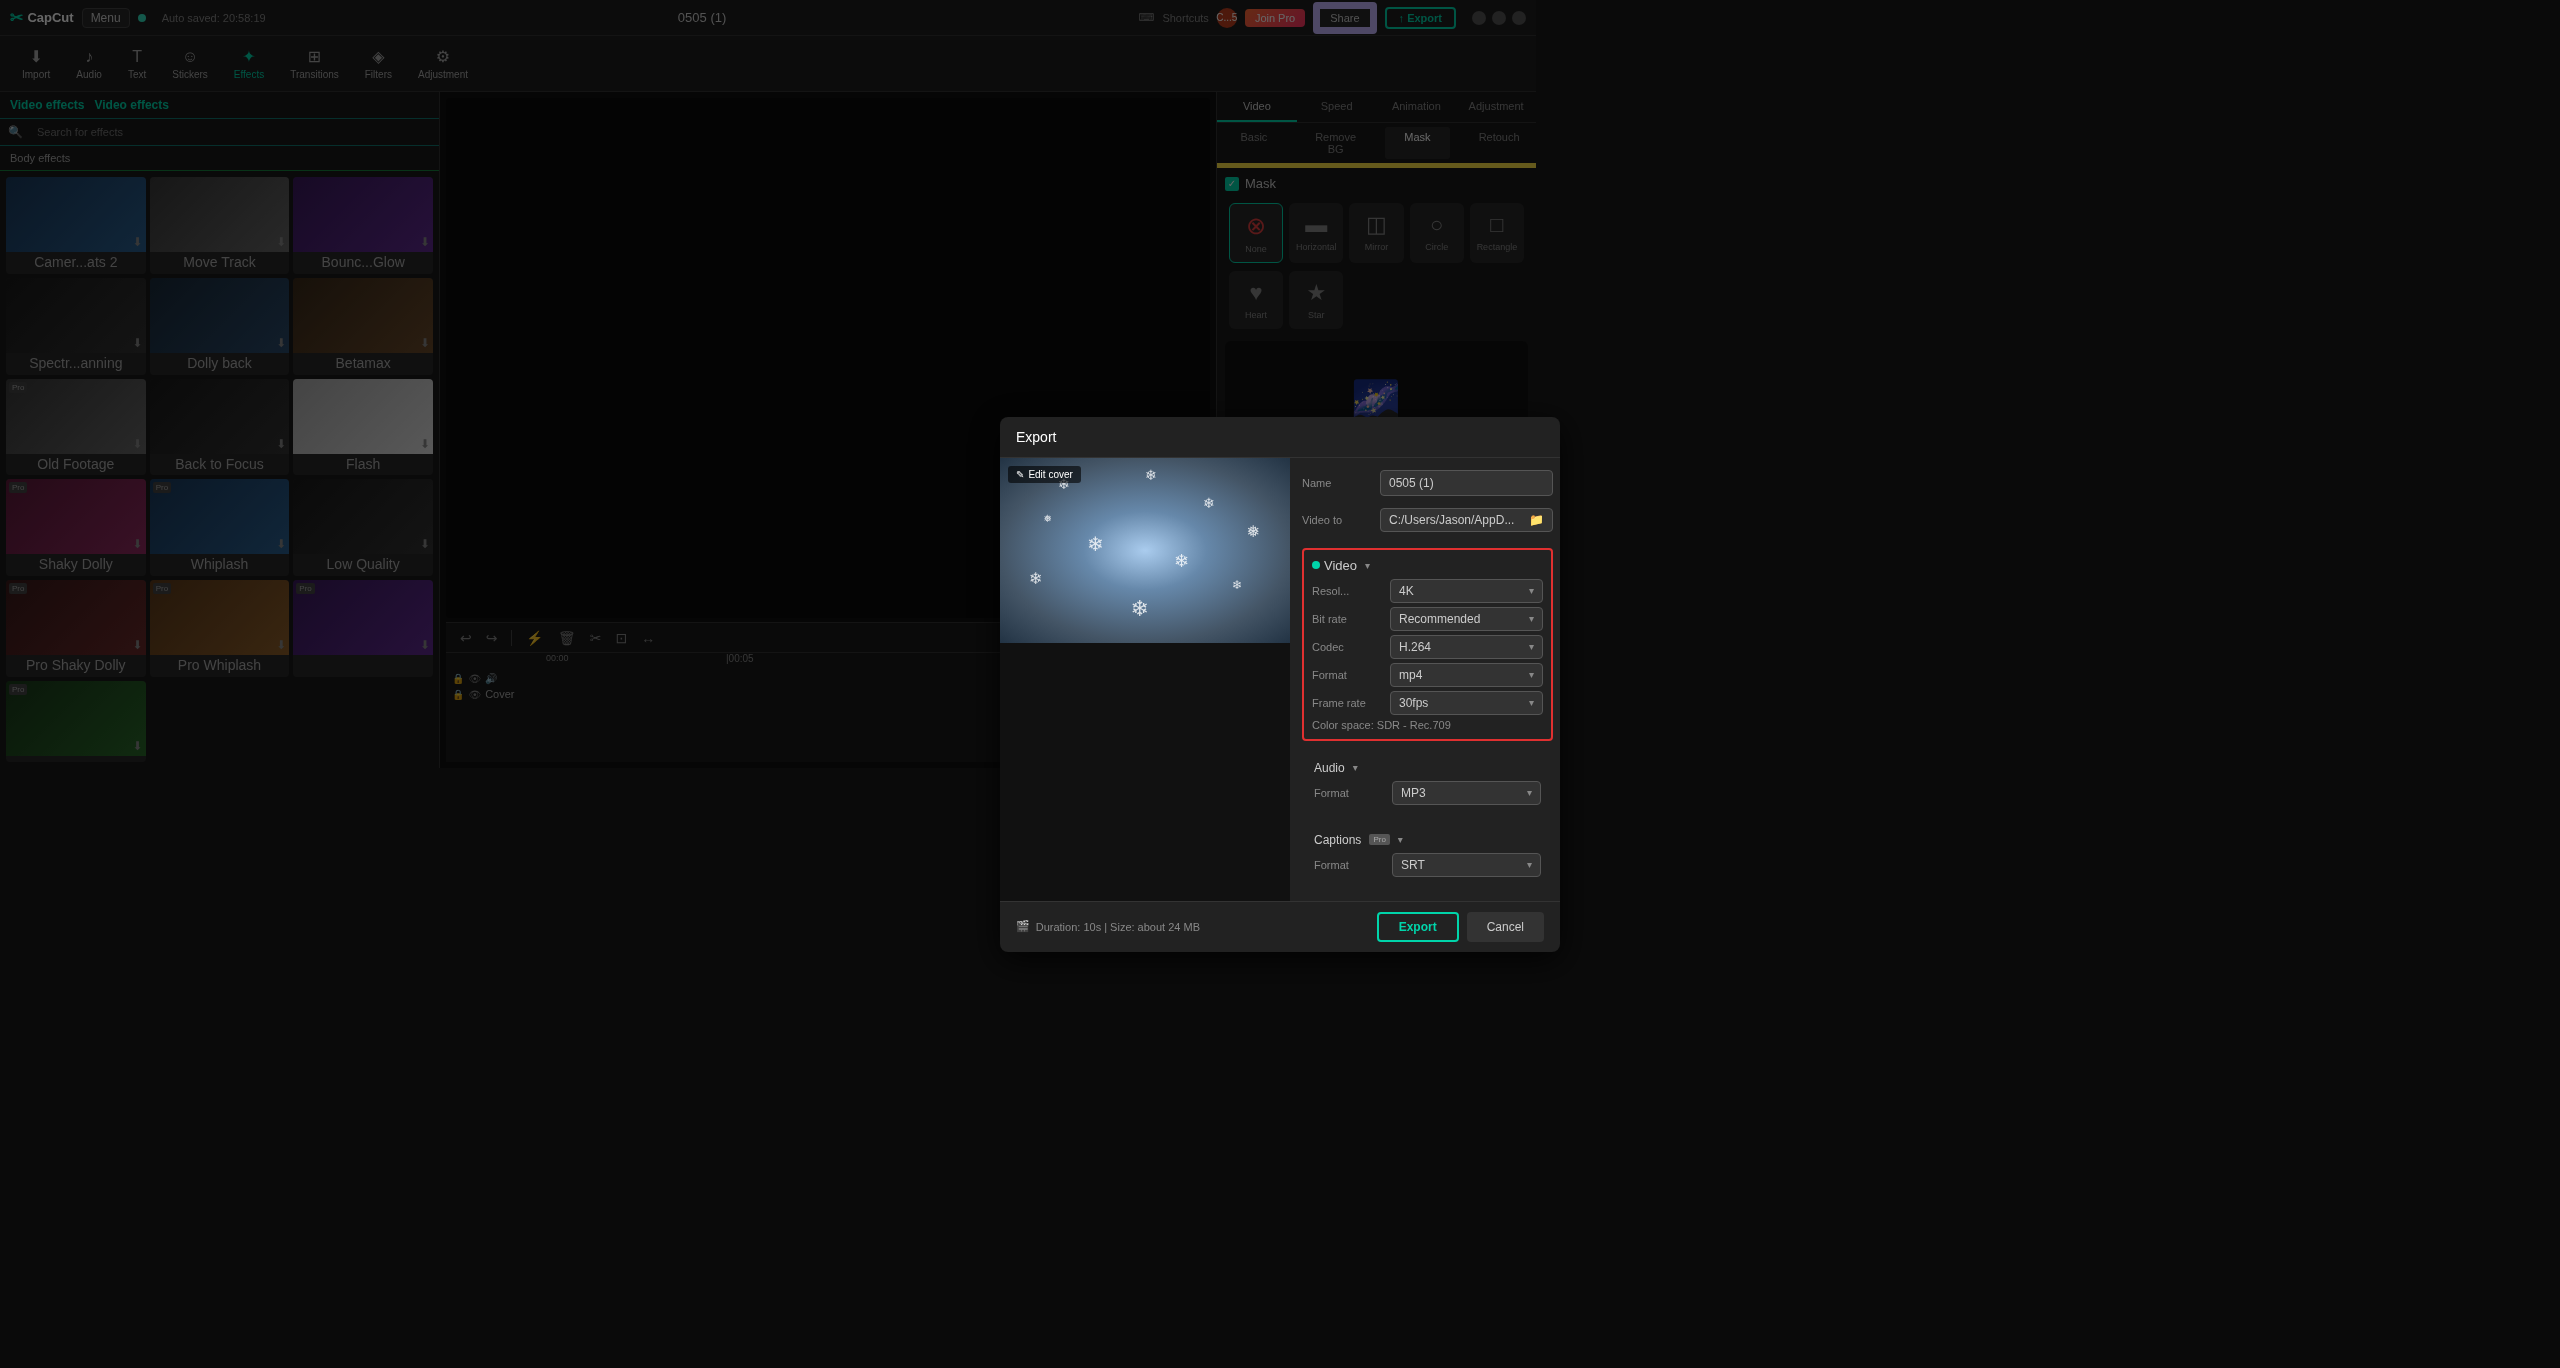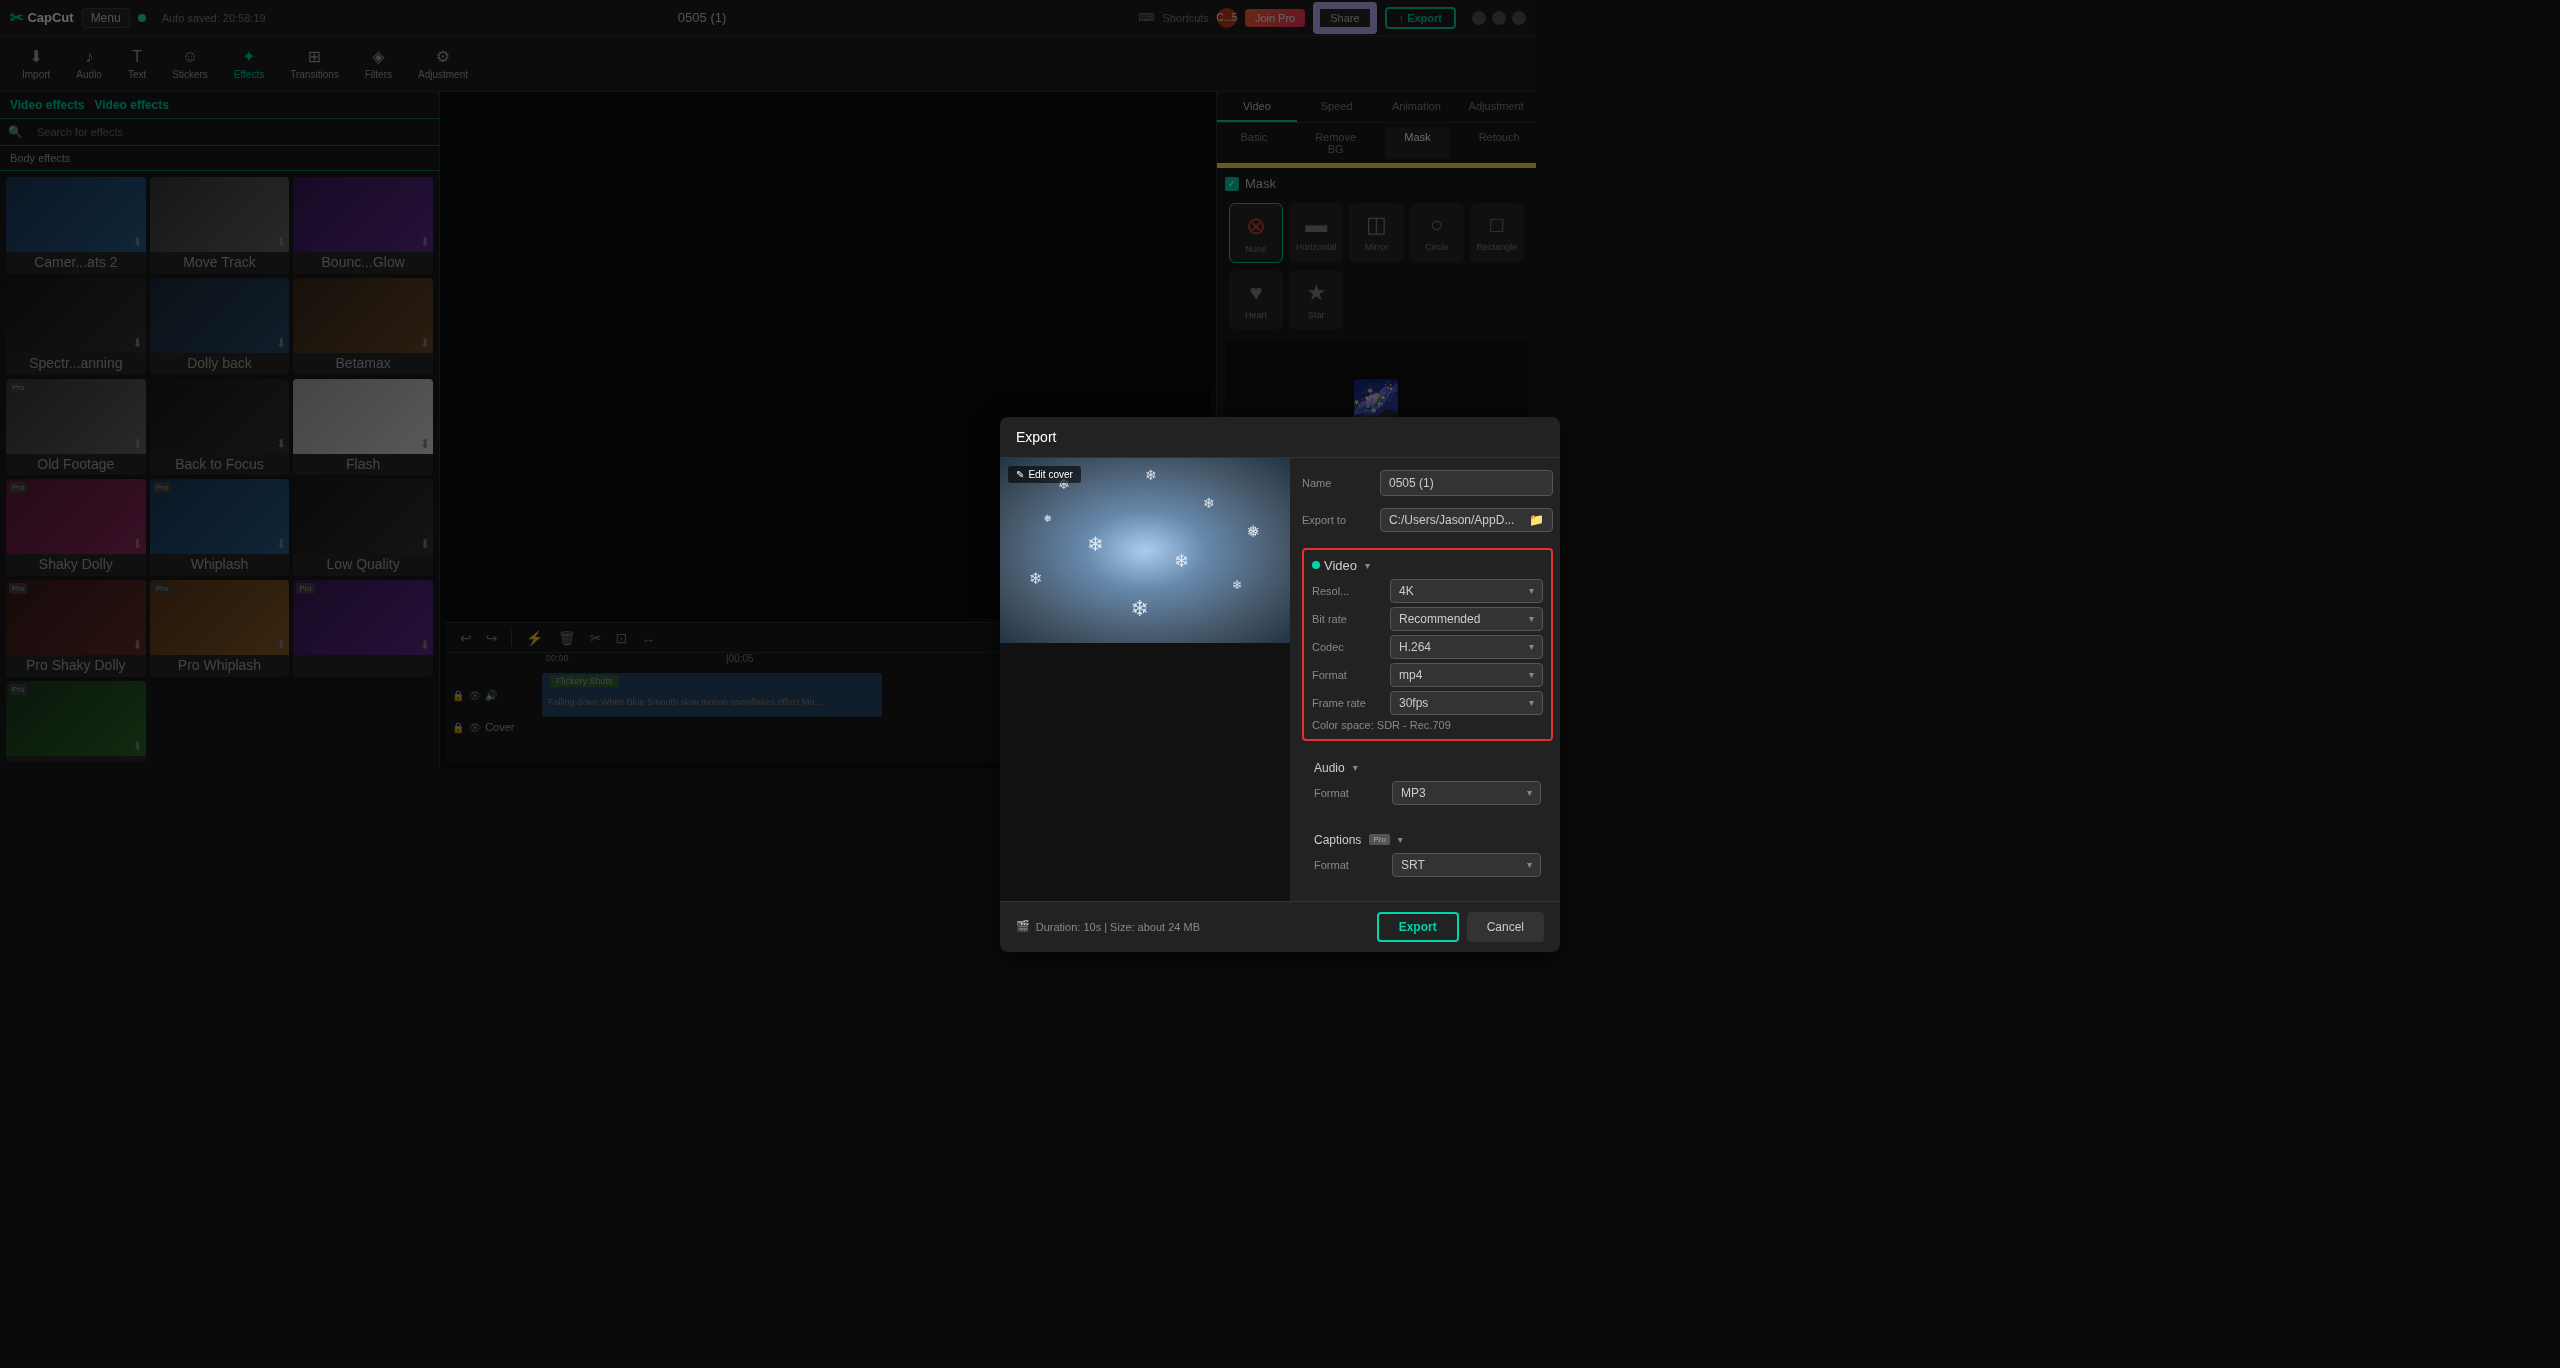--- a/index.html
+++ b/index.html
@@ -314,24 +314,20 @@
       <div style="display:flex; align-items:flex-start; padding:4px 6px; position:relative;">
         <div style="position:absolute; top:0; left:100px; color:#888; font-size:9px;">00:00</div>
         <div style="position:absolute; top:0; left:280px; color:#888; font-size:10px;">|00:05</div>
         <div style="margin-top:16px; width:100%; position:relative;">
           <div style="display:flex; align-items:center; margin-bottom:4px;">
             <div style="width:90px; display:flex; align-items:center; gap:4px; flex-shrink:0;">
               <span style="color:#888; font-size:10px;">🔒</span>
               <span style="color:#888; font-size:10px;">👁</span>
               <span style="color:#888; font-size:10px;">🔊</span>
             </div>
-            <div style="background:#2a4a6a; border-radius:3px; height:44px; width:340px; position:relative; display:flex; flex-direction:column; justify-content:center; overflow:hidden;">
-              <div style="position:absolute; top:2px; left:8px; background:#3a6a3a; border-radius:2px; padding:1px 6px; font-size:9px; color:#aaa;">Flickery Shots</div>
-              <div style="margin-top:14px; padding:0 6px; font-size:9px; color:#888; overflow:hidden; white-space:nowrap; text-overflow:ellipsis;">Falling down White Blue Smooth slow motion snowflakes effect Mo...</div>
-            </div>
           </div>
           <div style="display:flex; align-items:center;">
             <div style="width:90px; display:flex; align-items:center; gap:4px; flex-shrink:0;">
               <span style="color:#888; font-size:10px;">🔒</span>
               <span style="color:#888; font-size:10px;">👁</span>
               <span style="color:#888; font-size:11px; color:#aaa;">Cover</span>
             </div>
           </div>
         </div>
       </div>
@@ -424,21 +420,21 @@
 
         <div class="form-row">
           <div class="form-row-inline">
             <span class="form-row-label">Name</span>
             <input class="form-input" style="flex: 1 1 0%;" value="0505 (1)">
           </div>
         </div>
 
         <div class="form-row">
           <div class="form-row-inline">
-            <span class="form-row-label">Export to</span>
+            <span class="form-row-label">Video to</span>
             <div class="form-select-sm">
               <span>C:/Users/Jason/AppD...</span>
               <span>📁</span>
             </div>
           </div>
         </div>
 
         <div class="form-section">
           <div class="section-header">
             <div class="section-dot"></div>

